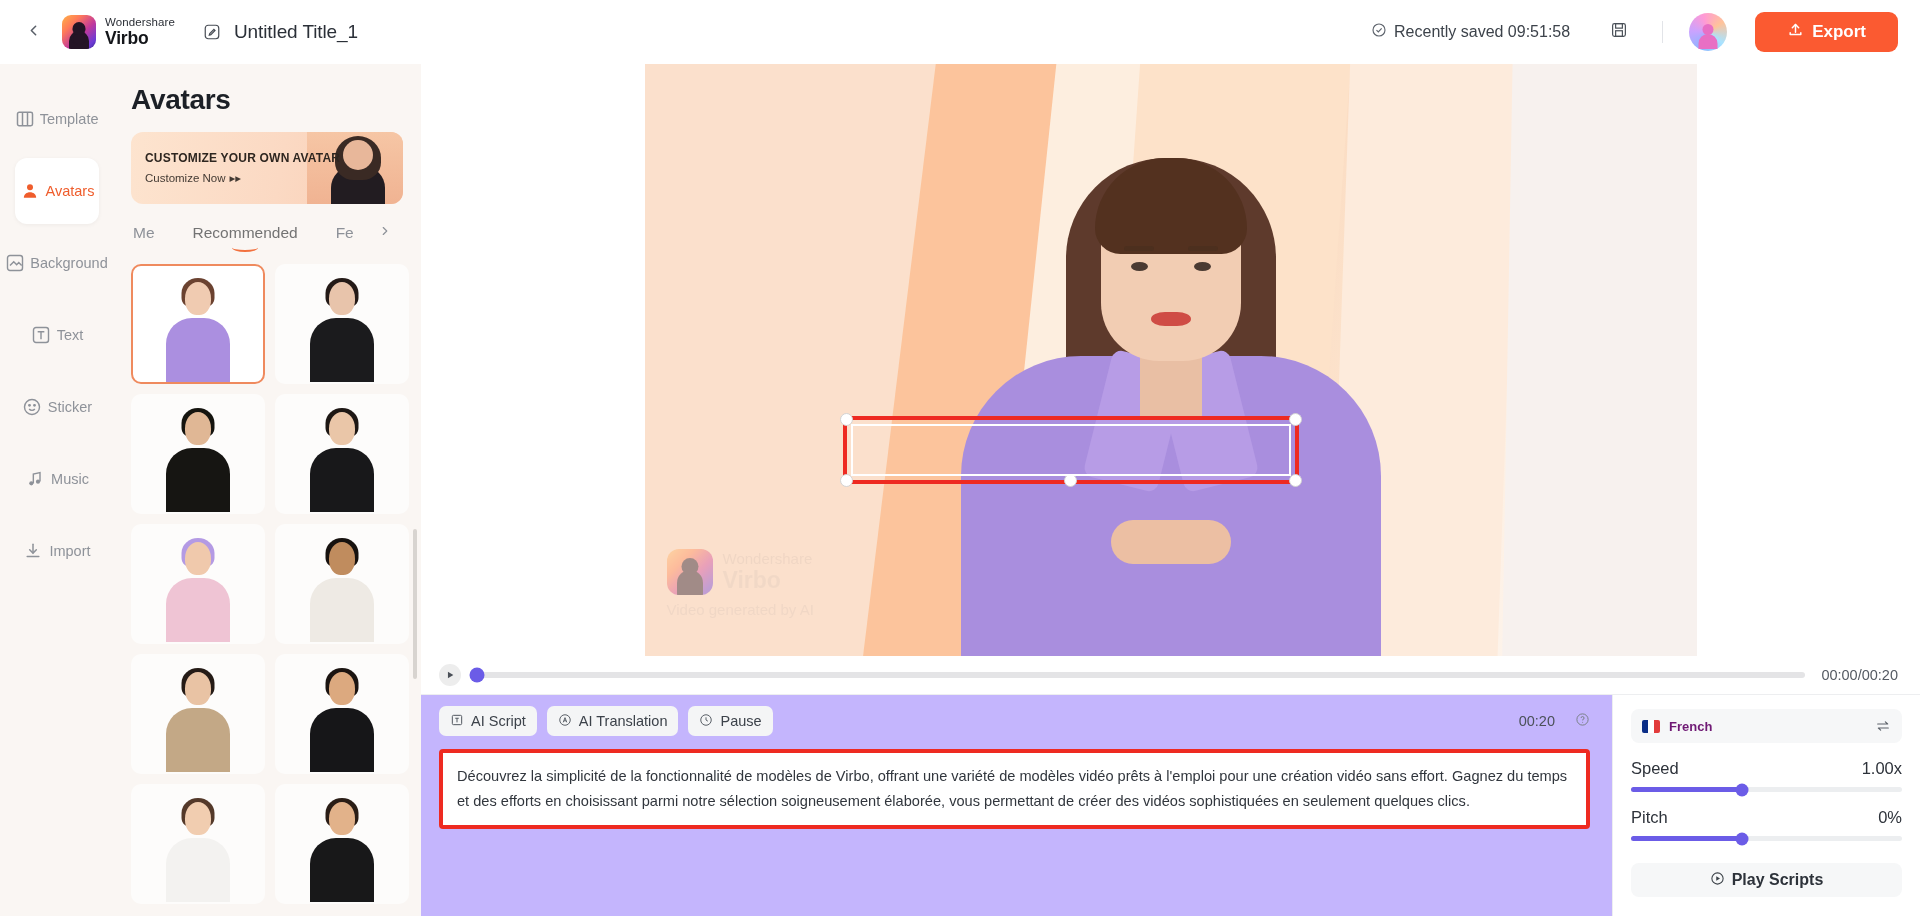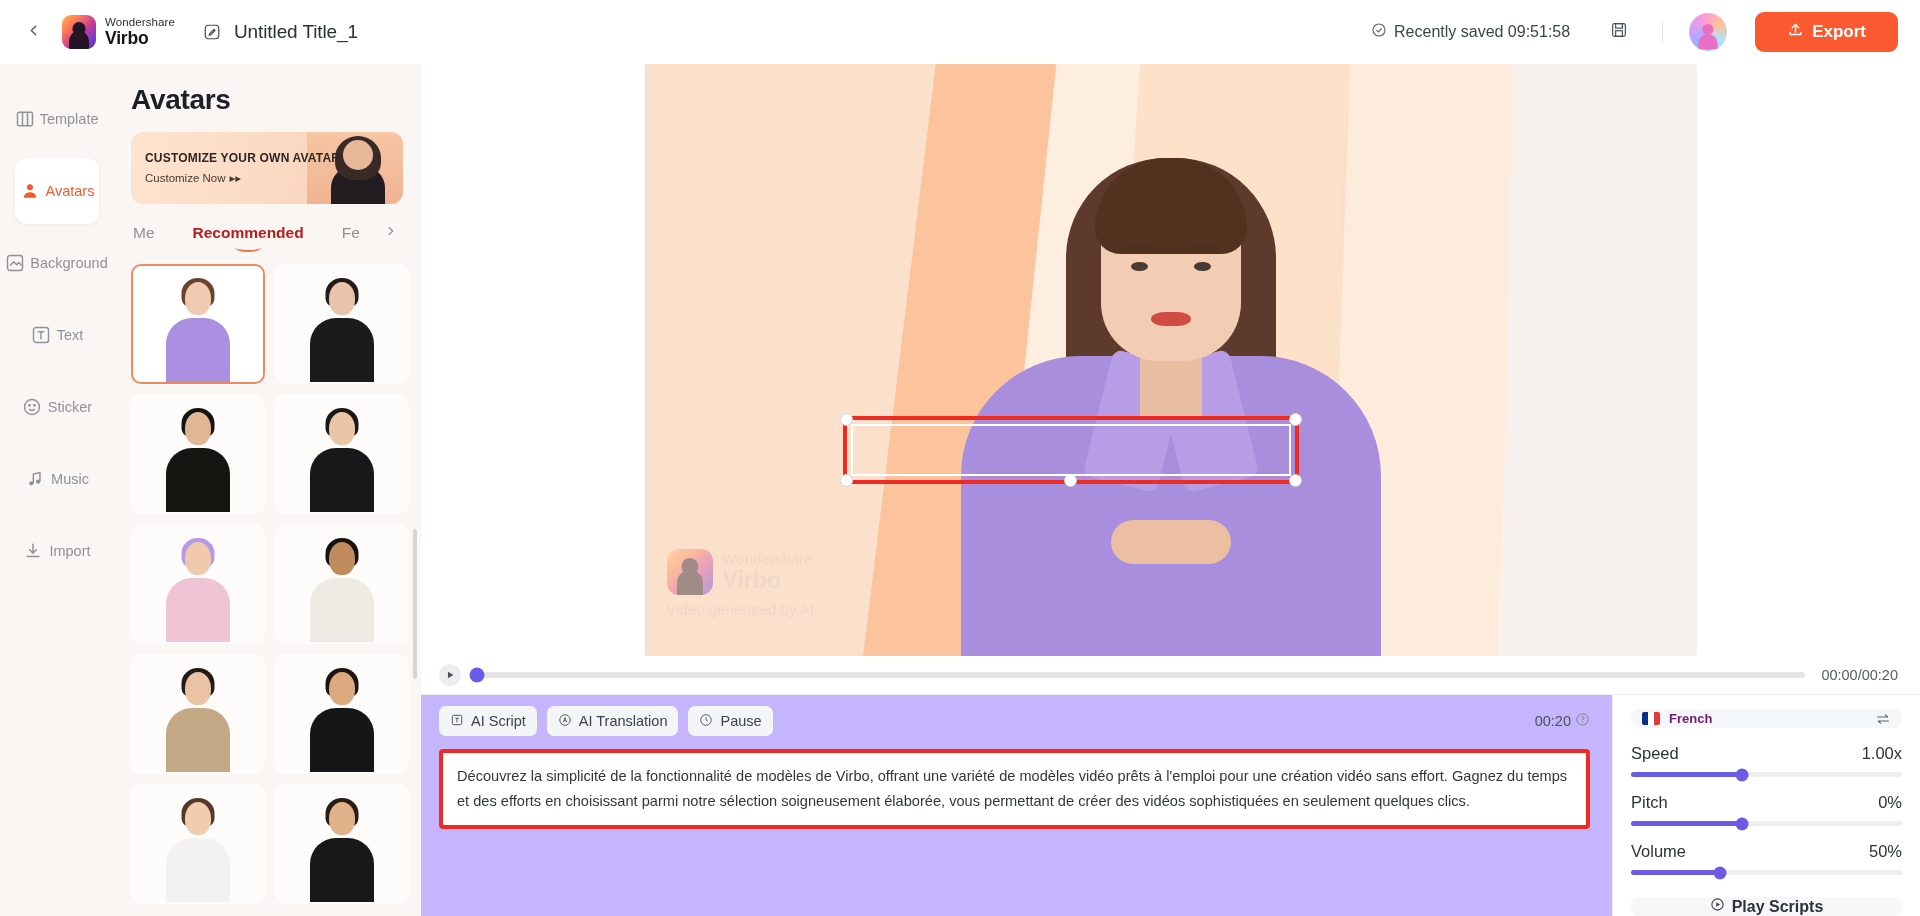--- a/index.html
+++ b/index.html
@@ -118,21 +118,21 @@
   }
   .promo-figure::before{
     content:""; position:absolute; right:18px; top:34px; width:54px;height:42px;border-radius:22px 22px 0 0;
     background:#221c21;
   }
   .promo-hair{ position:absolute; right:22px; top:4px; width:46px; height:44px; border-radius:50% 50% 40% 40%; background:#3a2a24;}
 
   .tabs { display:flex; align-items:center; margin:20px 18px 0 0; gap:0; position:relative; }
   .tab { font-size:15.5px; color:#8d9198; cursor:pointer; padding:0 2px; position:relative; white-space:nowrap;}
   .tab + .tab { margin-left:34px; }
-  .tab.active { color:#b91c1c; font-weight:bold; }
+  .tab.active { color:#737373; font-weight:normal; }
   .tab.active::after{
     content:""; position:absolute; left:50%; transform:translateX(-50%);
     bottom:-10px; width:26px; height:7px;
     border-bottom:2.5px solid #f2713f; border-radius:0 0 50% 50%;
   }
   .tab-next{ margin-left:22px; color:#8d9198; cursor:pointer; display:flex; align-items:center;}
   .tab-next svg{width:14px;height:14px;}
 
   .grid-wrap { flex:1; margin-top:22px; overflow:hidden; position:relative; padding-right:12px;}
   .grid { display:grid; grid-template-columns:1fr 1fr; gap:10px; }
@@ -215,21 +215,21 @@
   .seek-thumb{ position:absolute; left:0; top:50%; transform:translate(-50%,-50%); width:15px;height:15px;border-radius:50%; background:#6b5ce7;}
   .time-lbl{ font-size:14.5px; color:#555b63; white-space:nowrap;}
 
   
   .lower { flex:1; display:flex; min-height:0; border-top:1px solid #edeef0;}
   .script-col{ flex:1; min-width:0; display:flex; flex-direction:column; background:#c4b5fd; padding:0 22px 0 18px;}
   .script-tools{ height:52px; display:flex; align-items:center; gap:10px;}
   .stool{ height:30px; padding:0 11px; border-radius:7px; background:#f4f5f6; display:flex; align-items:center; gap:7px;
           font-size:14.5px; color:#3c424a; cursor:pointer;}
   .stool svg{width:14px;height:14px;color:#50565e;}
-  .stool-right{ margin-left:auto; display:flex; align-items:center; gap:4px; font-size:14.5px; color:#4b5159;}
+  .stool-right{ margin-left:auto; display:flex; align-items:center; gap:20px; font-size:14.5px; color:#4b5159;}
   .stool-right svg{width:15px;height:15px;color:#7b818a;}
   .script-box{
     border:4px solid #ee2a21; border-radius:4px; padding:11px 14px; margin-top:2px;
     background:#fff; cursor:text;
   }
   .script-text{ font-size:14.6px; line-height:1.72; color:#31363d; }
 
   .right-col{
     width:308px; min-width:308px; border-left:1px solid #edeef0; background:#fff;
     padding:14px 18px 0 18px; display:flex; flex-direction:column;
@@ -652,30 +652,20 @@
             <div class="ctrl-head">
               <span class="ctrl-label">Pitch</span>
               <span class="ctrl-val">0%</span>
             </div>
             <div class="slider">
               <div class="slider-fill" style="width:41%"></div>
               <div class="slider-thumb" style="left:41%"></div>
             </div>
           </div>
 
-          <div class="ctrl">
-            <div class="ctrl-head">
-              <span class="ctrl-label">Volume</span>
-              <span class="ctrl-val">50%</span>
-            </div>
-            <div class="slider">
-              <div class="slider-fill" style="width:33%"></div>
-              <div class="slider-thumb" style="left:33%"></div>
-            </div>
-          </div>
 
           <div class="play-scripts">
             <span>
               <svg viewBox="0 0 24 24" fill="none" stroke="currentColor" stroke-width="1.7">
                   <circle cx="12" cy="12" r="9"></circle>
                   <polygon points="10,8.4 16,12 10,15.6" fill="currentColor" stroke="none"></polygon>
                 </svg>
             </span>
             <span>Play Scripts</span>
           </div>

